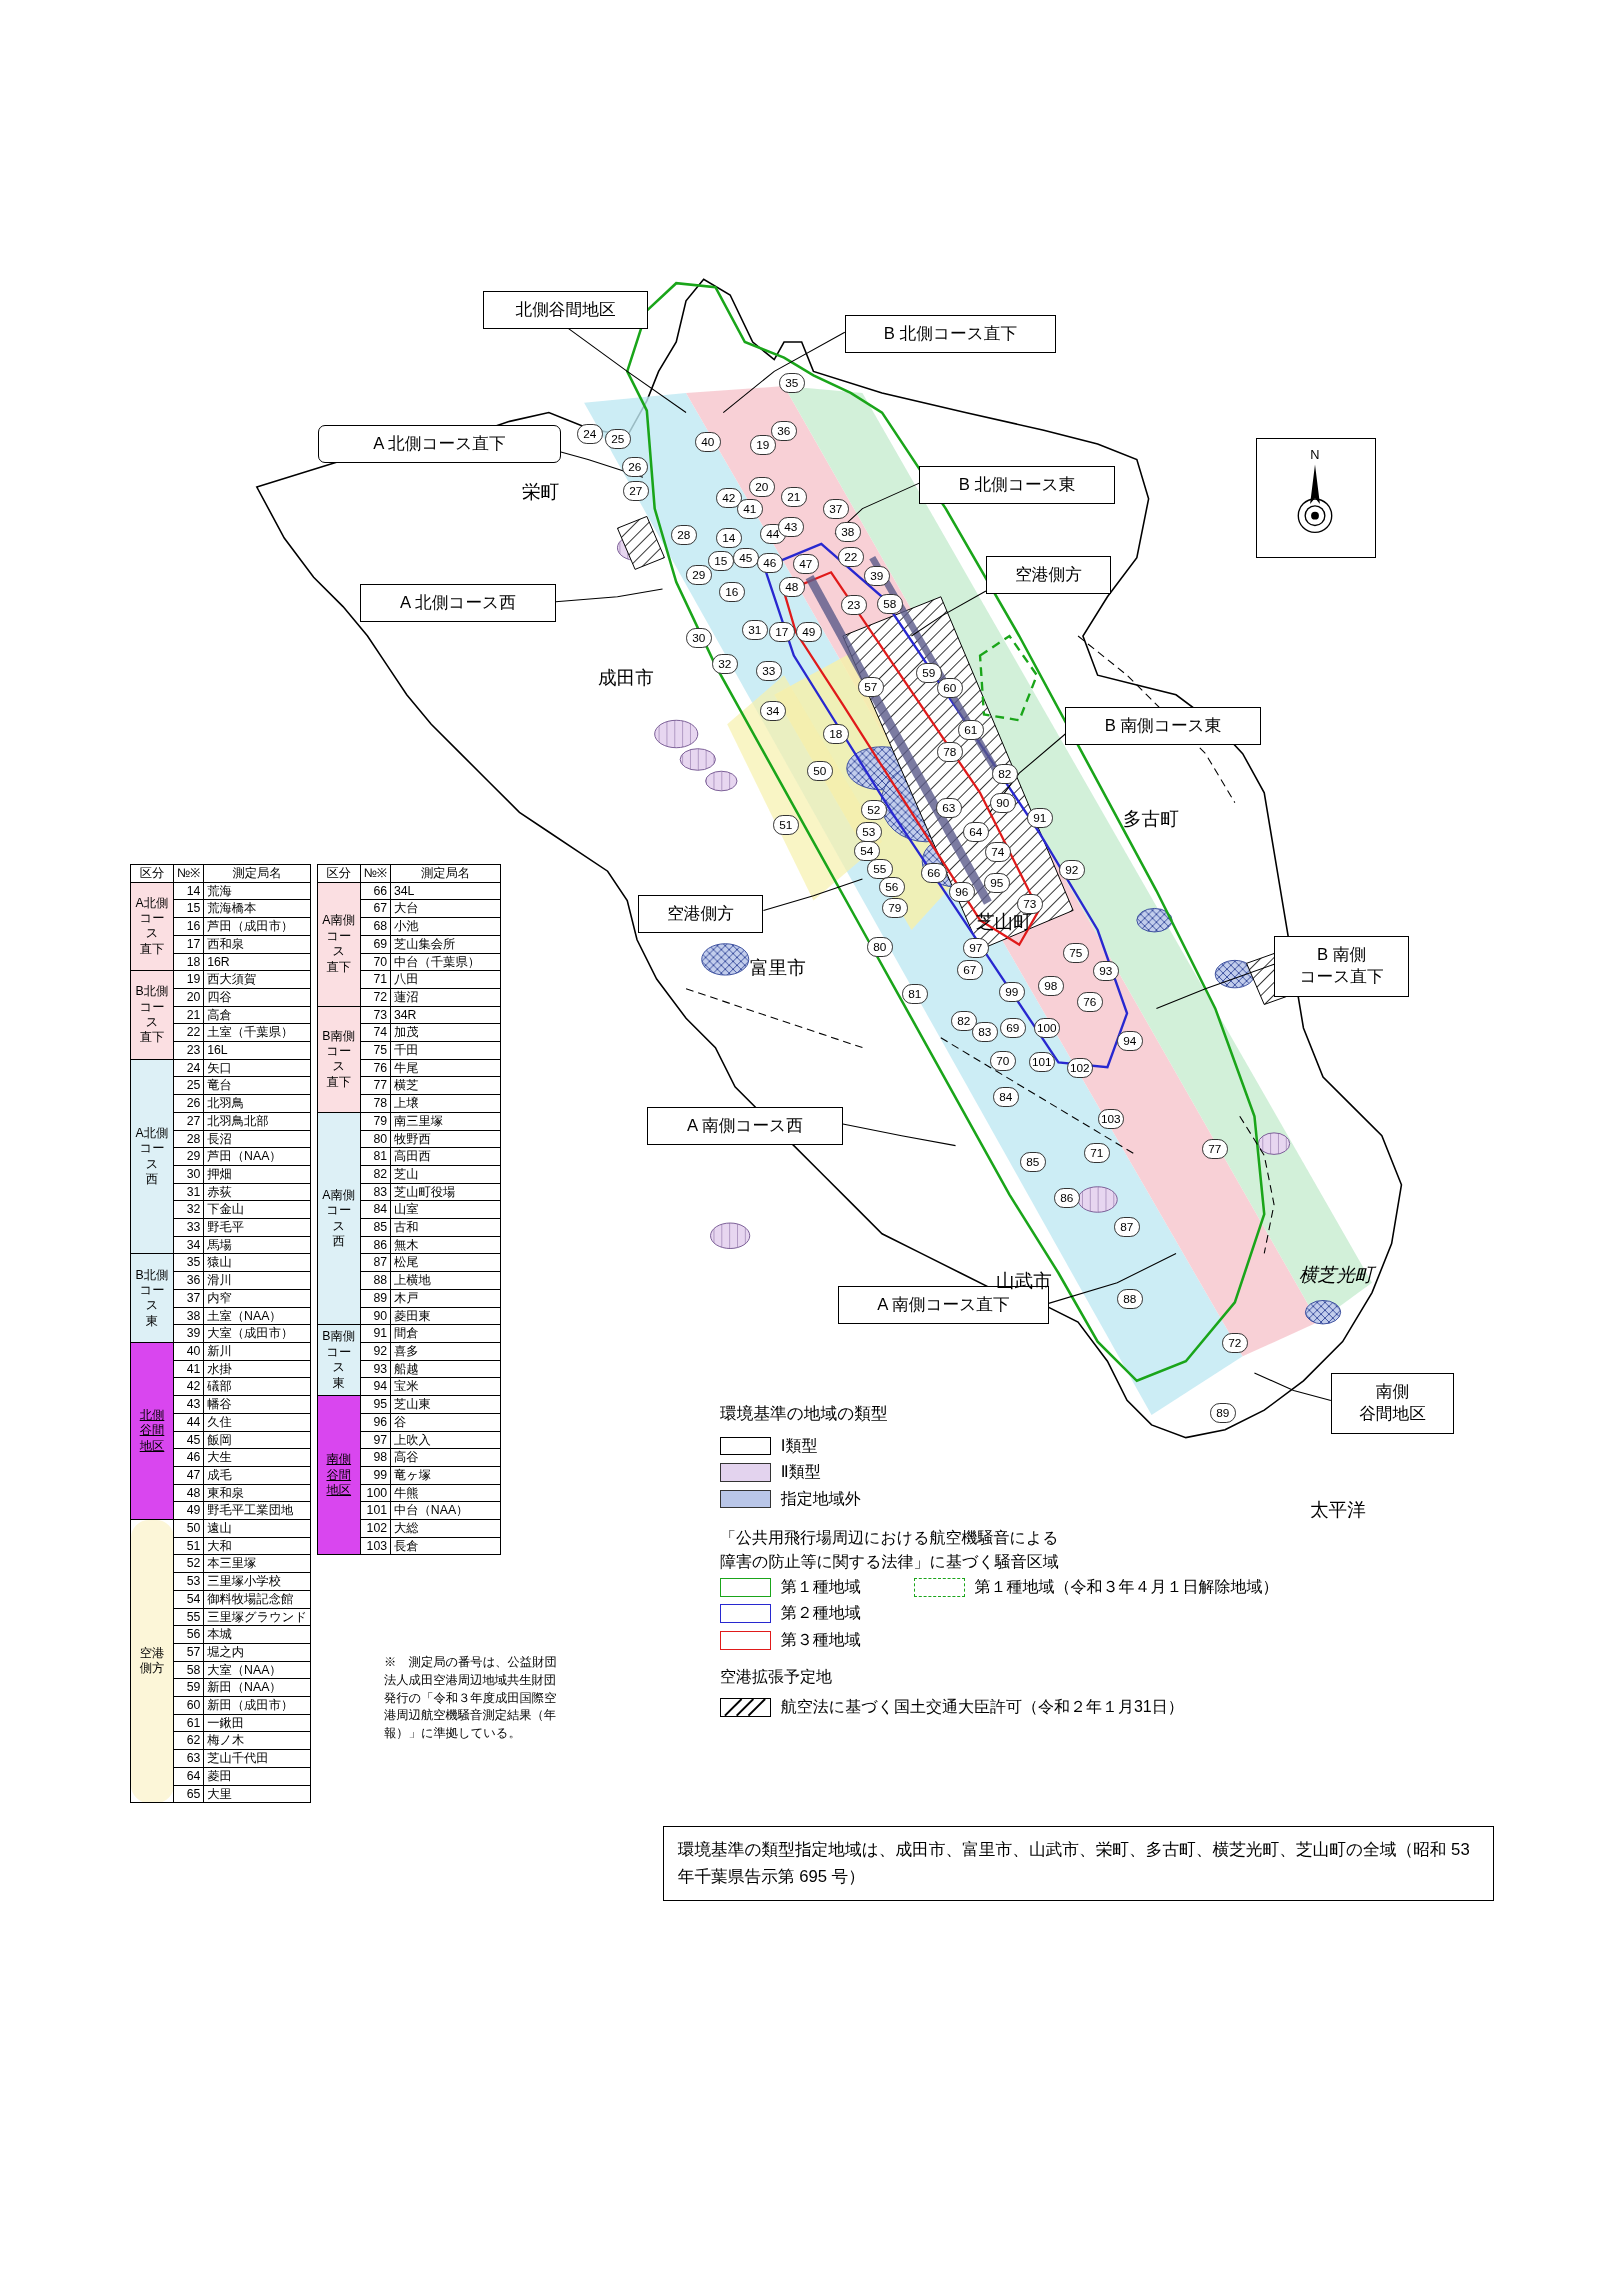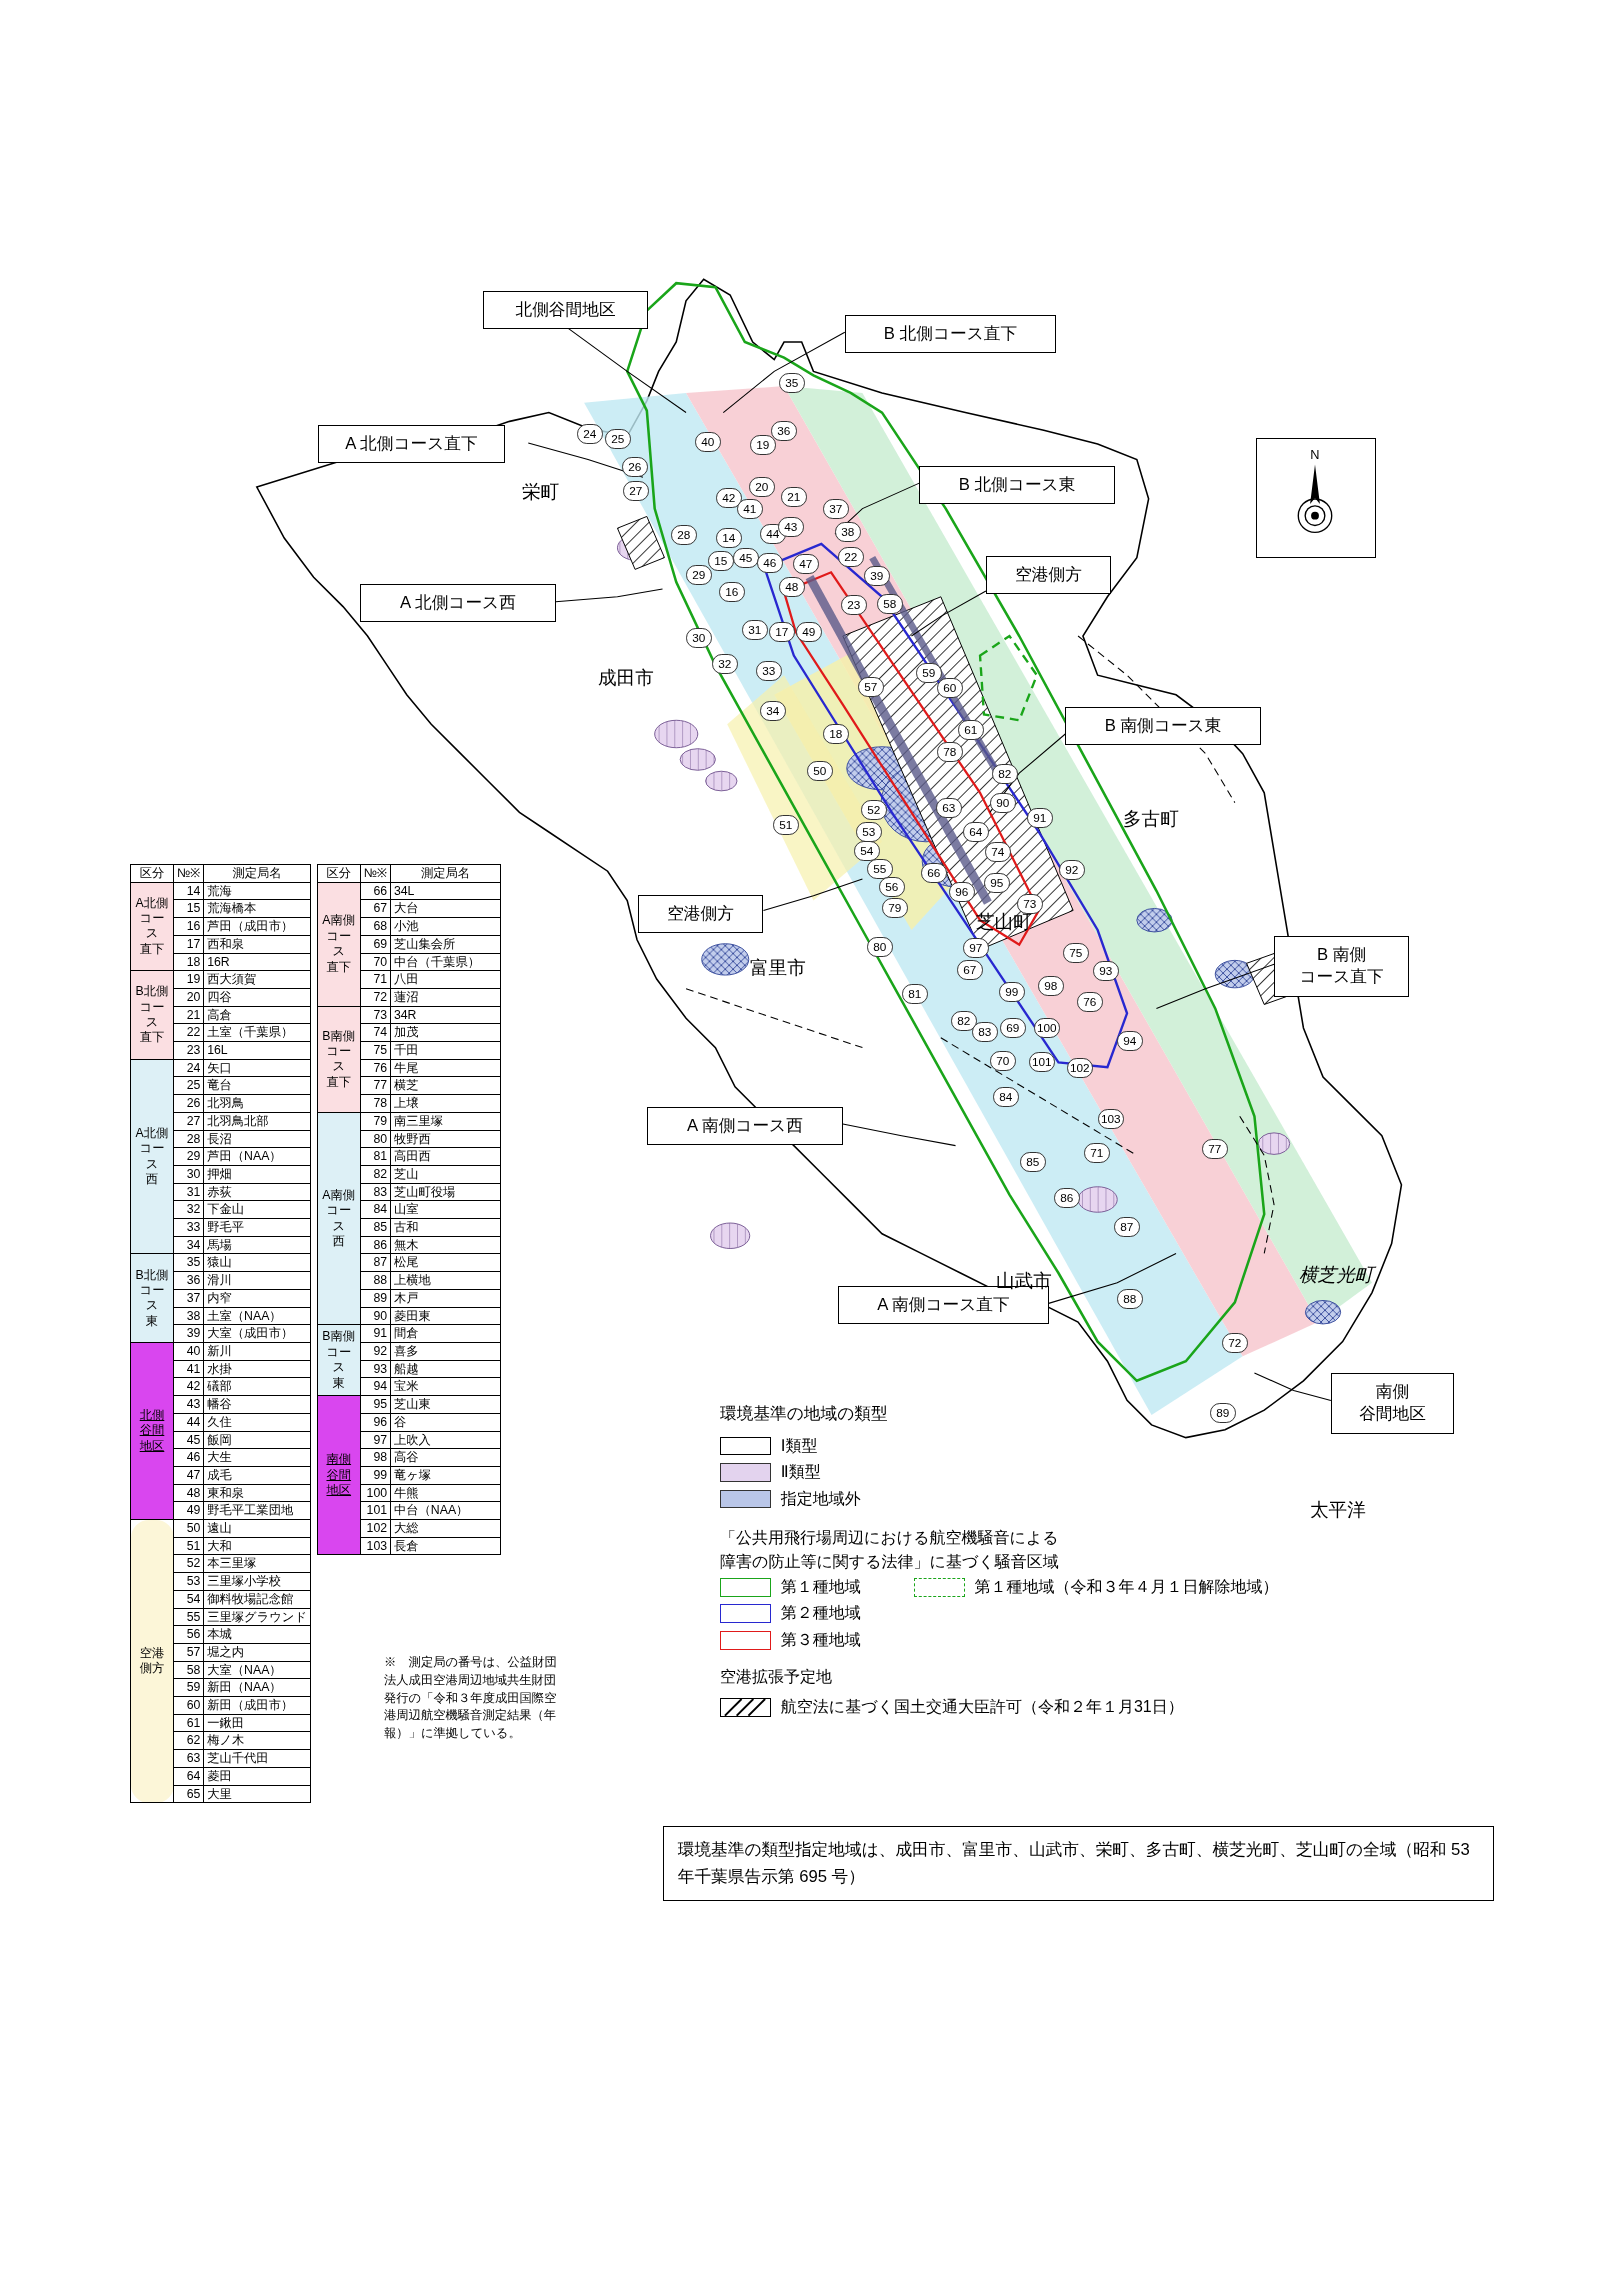--- a/index.html
+++ b/index.html
@@ -263,21 +263,21 @@
         <path d="M779,880 L830,865 L880,848"></path>
         <path d="M1300,935 L1230,960 L1180,980"></path>
         <path d="M860,1098 L920,1110 L975,1120"></path>
         <path d="M1070,1281 L1140,1260 L1200,1230"></path>
         <path d="M1358,1380 L1320,1370 L1280,1352"></path>
       </g>
     </svg>
 
     <div class="callout" style="left:483px;top:243px;width:165px;">北側谷間地区</div>
     <div class="callout" style="left:845px;top:267px;width:211px;">B 北側コース直下</div>
-    <div class="callout" style="left:318px;top:377px;width:187px;">A 北側コース直下</div>
+    <div class="callout" style="left:318px;top:377px;width:243px;border-radius:7px;">A 北側コース直下</div>
     <div class="callout" style="left:919px;top:418px;width:196px;">B 北側コース東</div>
     <div class="callout" style="left:986px;top:508px;width:125px;">空港側方</div>
     <div class="callout" style="left:360px;top:536px;width:196px;text-align:center;">A 北側コース西</div>
     <div class="callout" style="left:1065px;top:659px;width:196px;">B 南側コース東</div>
     <div class="callout" style="left:638px;top:847px;width:125px;">空港側方</div>
     <div class="callout" style="left:1274px;top:888px;width:135px;">B 南側
 コース直下</div>
     <div class="callout" style="left:647px;top:1059px;width:196px;">A 南側コース西</div>
     <div class="callout" style="left:1331px;top:1325px;width:123px;">南側
 谷間地区</div>

